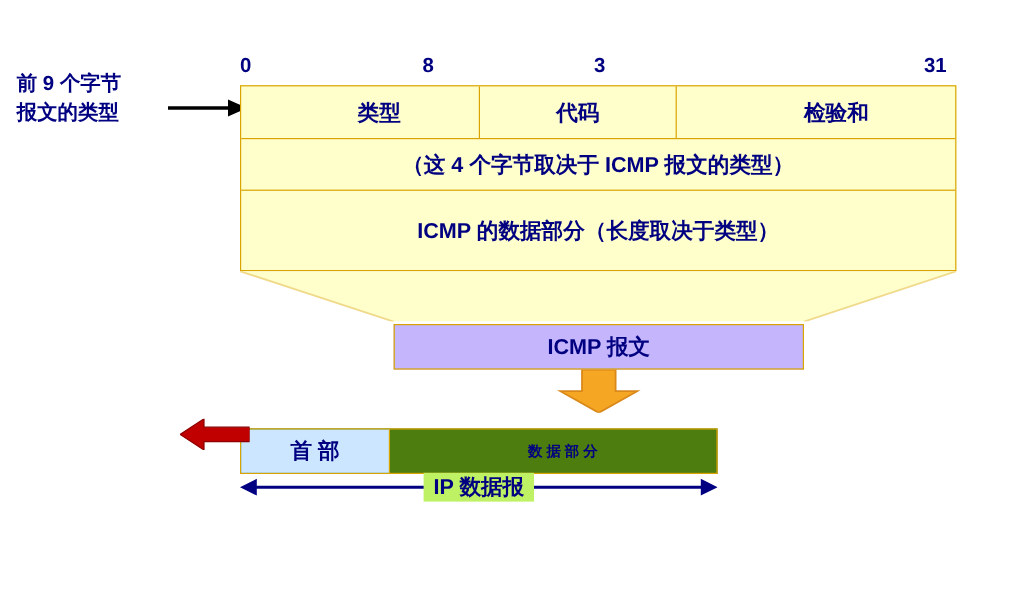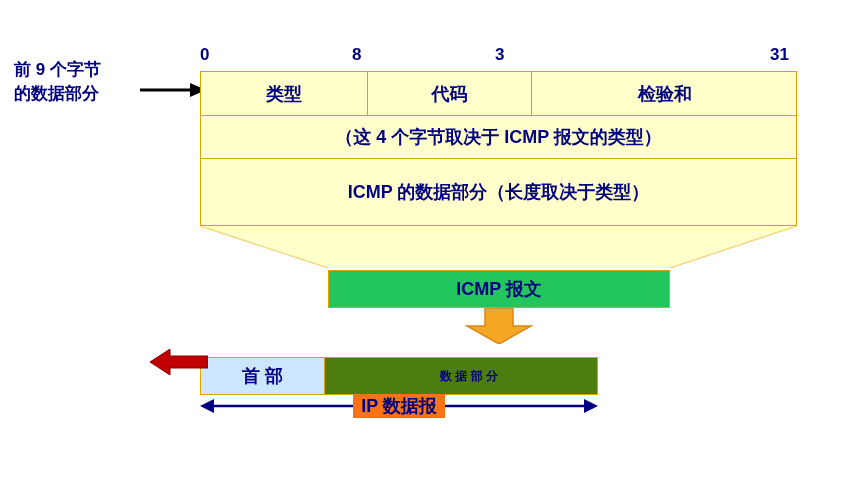--- a/index.html
+++ b/index.html
@@ -71,20 +71,21 @@
     position: absolute;
     top: 0;
     height: 100%;
     display: flex;
     align-items: center;
     justify-content: center;
     font-size: 18px;
     font-weight: bold;
     color: #000080;
     box-sizing: border-box;
+    margin-left: 32px;
   }
   #cell-type  { left: 0;     width: 166px; }
   #cell-code  { left: 166px; width: 164px; border-left: 1.5px solid #d9a400; }
   #cell-cksum { left: 330px; width: 267px; border-left: 1.5px solid #d9a400; }
 
   .fullrow-text {
     width: 100%;
     height: 100%;
     display: flex;
     align-items: center;
@@ -103,21 +104,21 @@
     height: 42px;
   }
 
   
   #icmp-msg {
     position: absolute;
     left: 328px;
     top: 270px;
     width: 342px;
     height: 38px;
-    background: #22c55e;
+    background: #c4b5fd;
     border: 1.5px solid #d9a400;
     display: flex;
     align-items: center;
     justify-content: center;
     font-size: 18px;
     font-weight: bold;
     color: #000080;
     box-sizing: border-box;
   }
 
@@ -205,32 +206,32 @@
     width: 398px;
     height: 28px;
     display: flex;
     align-items: center;
     justify-content: center;
     font-size: 18px;
     font-weight: bold;
     color: #000080;
   }
   #ip-span-label span {
-    background: #f97316;
+    background: #bef264;
     padding: 0 8px;
   }
 </style>
 </head>
 <body>
 
 <div id="stage">
 
   <div class="lbl" id="left-note">
     <div>前 9 个字节</div>
-    <div>的数据部分</div>
+    <div>报文的类型</div>
   </div>
 
   <svg id="note-arrow" viewBox="0 0 66 20">
     <line x1="0" y1="10" x2="52" y2="10" stroke="#000000" stroke-width="3"></line>
     <polygon points="50,3 66,10 50,17" fill="#000000"></polygon>
   </svg>
 
   <div class="ruler-num" style="left:200px;">0</div>
   <div class="ruler-num" style="left:352px;">8</div>
   <div class="ruler-num" style="left:495px;">3</div>

